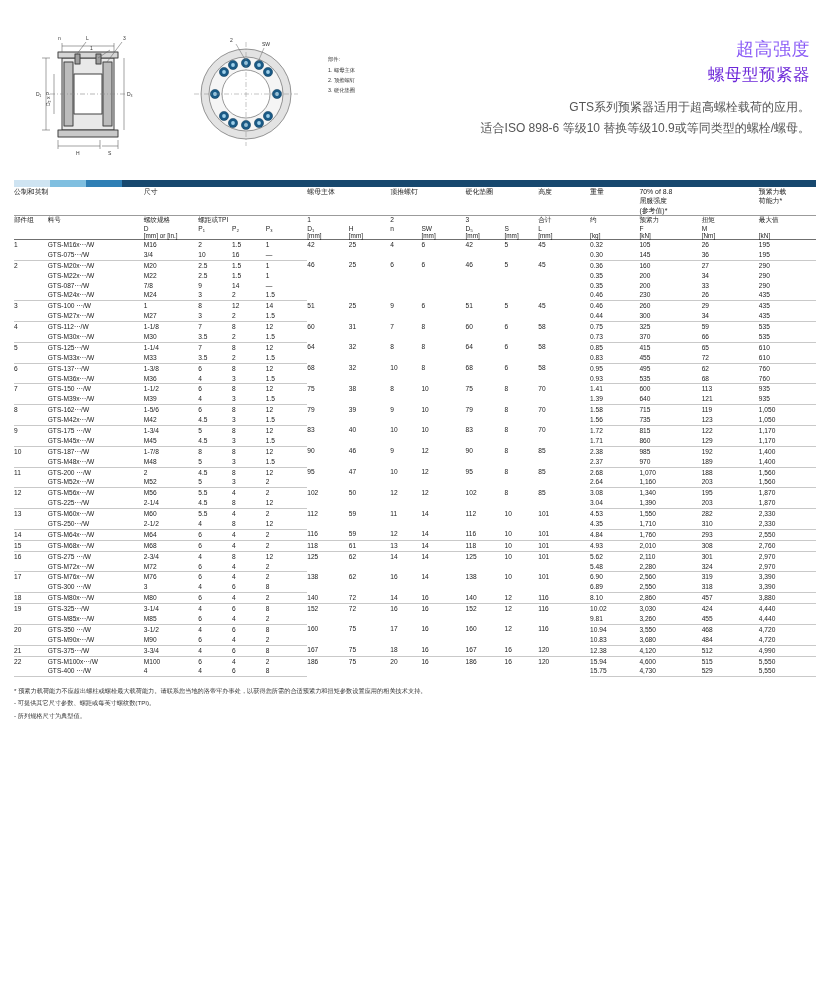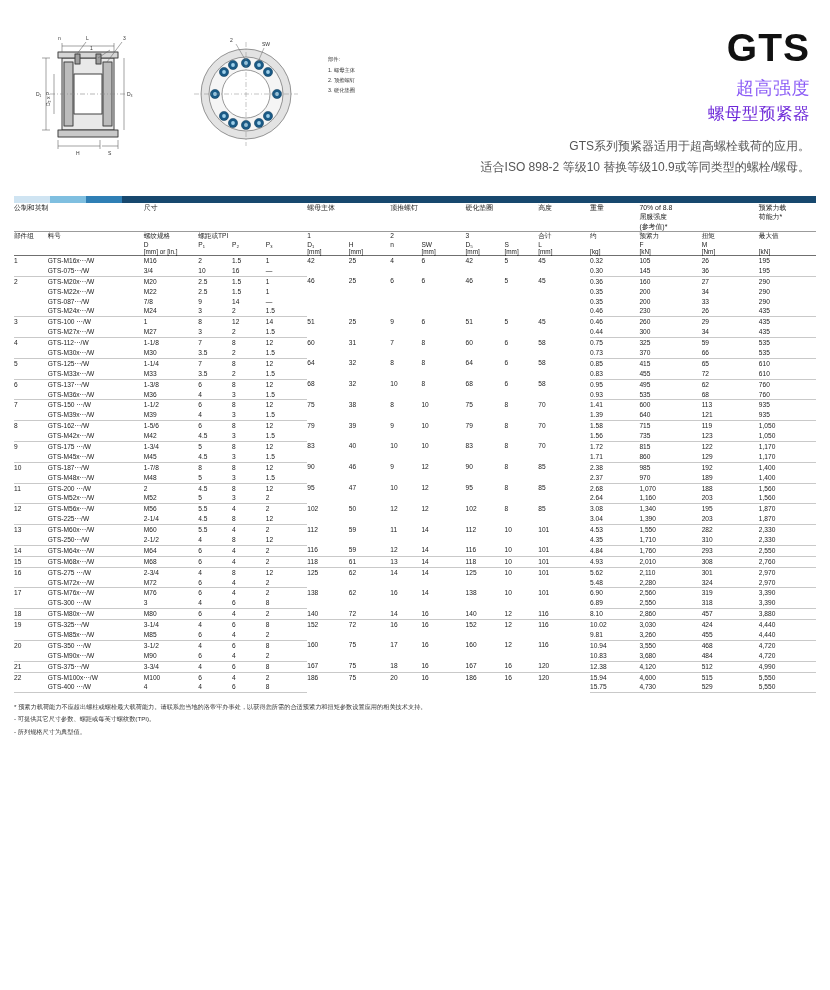--- a/index.html
+++ b/index.html
@@ -271,26 +271,25 @@
 
       <div class="legend">
         <div class="legend-title">部件:</div>
         <div>1.  螺母主体</div>
         <div>2.  顶推螺钉</div>
         <div>3.  硬化垫圈</div>
       </div>
     </div>
 
     <div class="titleblock">
-      <div class="brand">GTS</div>
       <div class="sub1">超高强度</div>
       <div class="sub2">螺母型预紧器</div>
       <div class="desc">
         <div>GTS系列预紧器适用于超高螺栓载荷的应用。</div>
-        <div>适合ISO 898-2 等级10 替换等级10.9或等同类型的螺栓/螺母。</div>
+        <div>适合ISO 898-6 等级10 替换等级10.9或等同类型的螺栓/螺母。</div>
       </div>
     </div>
   </div>
 
   <div class="colorbar">
     <div></div>
     <div></div>
     <div></div>
     <div></div>
   </div>

